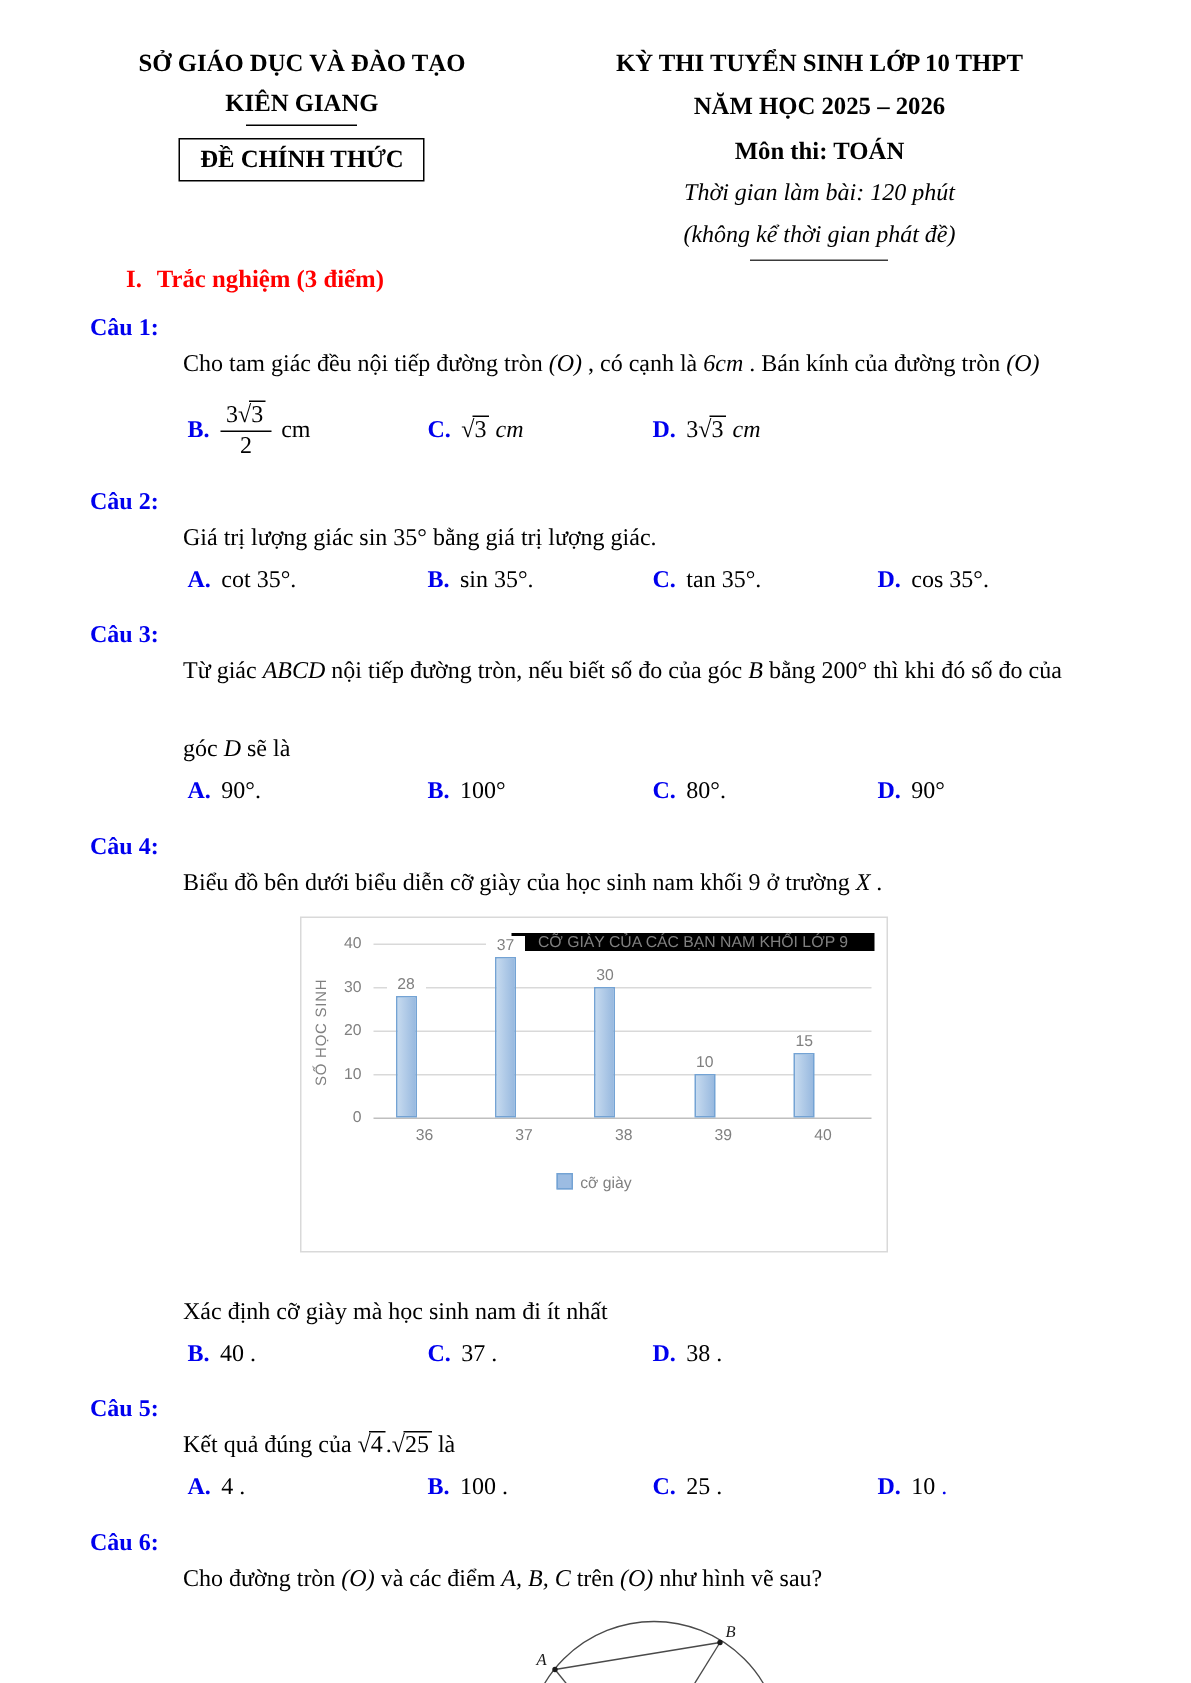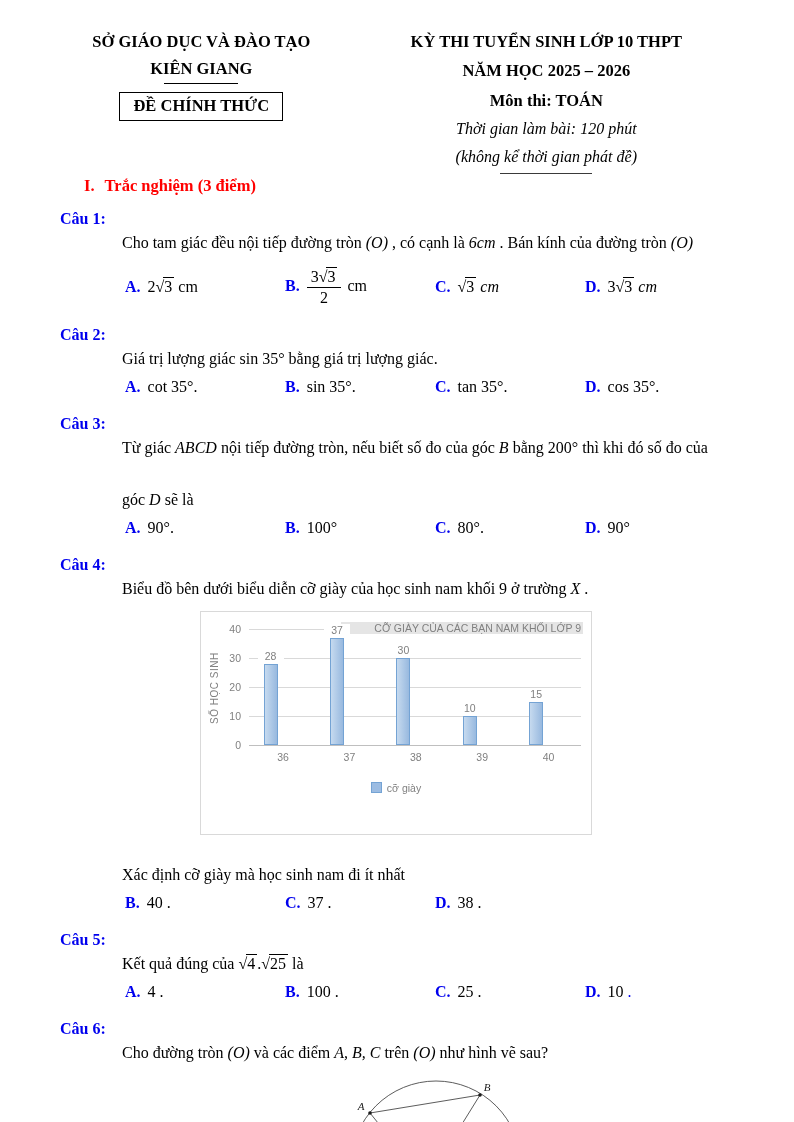--- a/index.html
+++ b/index.html
@@ -42,21 +42,21 @@
   .rt{white-space:nowrap;}
   .rq{letter-spacing:-1px;}
   .rr{border-top:1.1px solid #000;padding:0 2px 0 1px;}
   .frac{display:inline-block;vertical-align:middle;text-align:center;line-height:1.2;margin-right:2px;}
   .frac .fn{display:block;border-bottom:1.1px solid #000;padding:0 4px 0;}
   .frac .fd{display:block;}
 
   
   .chart-box{position:relative;width:390px;height:222px;border:1px solid #D9D9D9;margin:8px 0 2px 140px;
              font-family:"Liberation Sans","DejaVu Sans",sans-serif;color:var(--chartgray);background:#fff;}
-  .chart-title{position:absolute;top:10px;right:8px;width:238px;text-align:right;font-size:10.5px;background:#e5e5e5;z-index:2;white-space:nowrap;padding:0 2px;}
+  .chart-title{position:absolute;top:10px;right:8px;width:238px;text-align:center;font-size:10.5px;background:#000000;z-index:2;white-space:nowrap;padding:0 2px;}
   .chart-ylabel{position:absolute;left:8px;top:112px;transform:rotate(-90deg);transform-origin:left top;font-size:10px;letter-spacing:0.5px;white-space:nowrap;}
   .chart-plot{position:absolute;left:48px;top:18px;width:332px;height:116px;}
   .grid{position:absolute;left:0;right:0;height:1px;background:#D9D9D9;}
   .grid.axis{background:#BFBFBF;}
   .bar{position:absolute;bottom:1px;width:14px;background:linear-gradient(90deg,#C6DAEF,#98B9DF);border:1px solid #74A3D4;box-sizing:border-box;z-index:1;}
   .dlabel{position:absolute;width:26px;text-align:center;font-size:10.5px;color:var(--chartgray);background:#fff;z-index:3;}
   .chart-yticks{position:absolute;left:18px;top:18px;width:24px;height:116px;}
   .ytick{position:absolute;right:2px;width:22px;text-align:right;font-size:10.5px;}
   .chart-xlabels{position:absolute;left:48px;top:139px;width:332px;height:14px;}
   .xtick{position:absolute;top:0;width:26px;text-align:left;font-size:10.5px;}
@@ -96,21 +96,20 @@
   </div>
 
   <div class="q">
     <div class="q-row">
       <span class="q-label">Câu 1:</span>
       <div class="q-body">
           <div class="qline"><span>Cho tam giác đều nội tiếp đường tròn </span><span class="mi">(O)</span><span> , có cạnh là </span><span class="mi">6cm</span><span> . Bán kính của đường tròn </span><span class="mi">(O)</span></div>
         </div>
     </div>
     <div class="opts opts-tall">
-        <div class="opt"><span class="opt-letter">A.</span><span><span>2</span><span class="rt"><span class="rq">√</span><span class="rr">3</span></span><span> cm</span></span></div>
         <div class="opt"><span class="opt-letter">B.</span><span><span class="frac"><span class="fn"><span>3</span><span class="rt"><span class="rq">√</span><span class="rr">3</span></span></span><span class="fd"><span>2</span></span></span><span> cm</span></span></div>
         <div class="opt"><span class="opt-letter">C.</span><span><span class="rt"><span class="rq">√</span><span class="rr">3</span></span><span class="mi"> cm</span></span></div>
         <div class="opt"><span class="opt-letter">D.</span><span><span>3</span><span class="rt"><span class="rq">√</span><span class="rr">3</span></span><span class="mi"> cm</span></span></div>
       </div>
   </div>
 
   <div class="q">
     <div class="q-row">
       <span class="q-label">Câu 2:</span>
       <div class="q-body">

